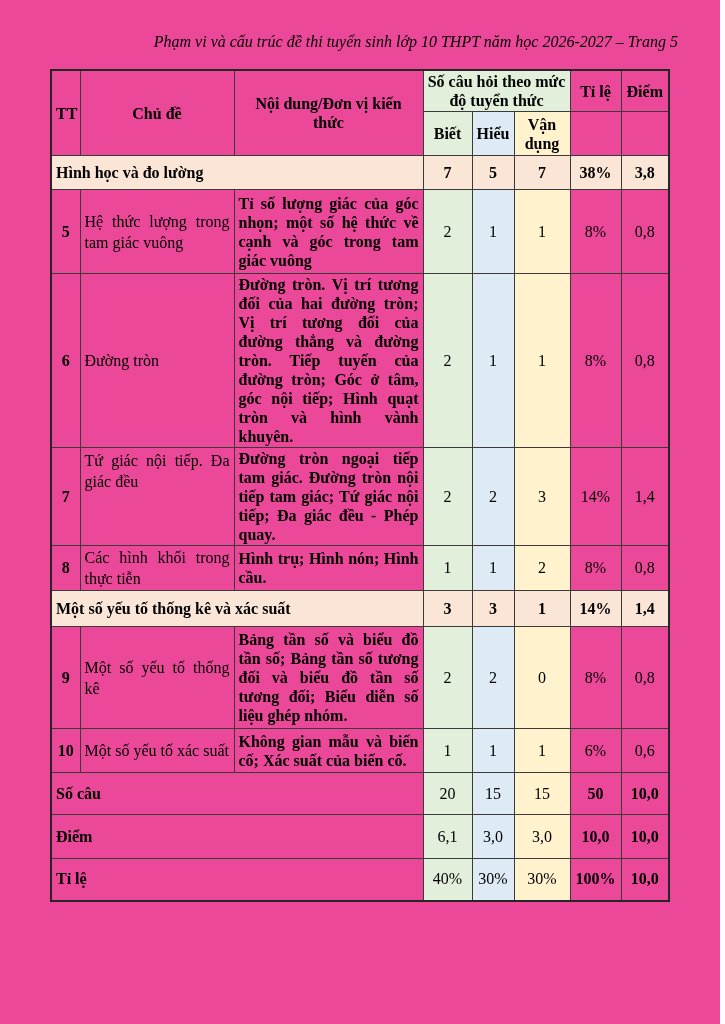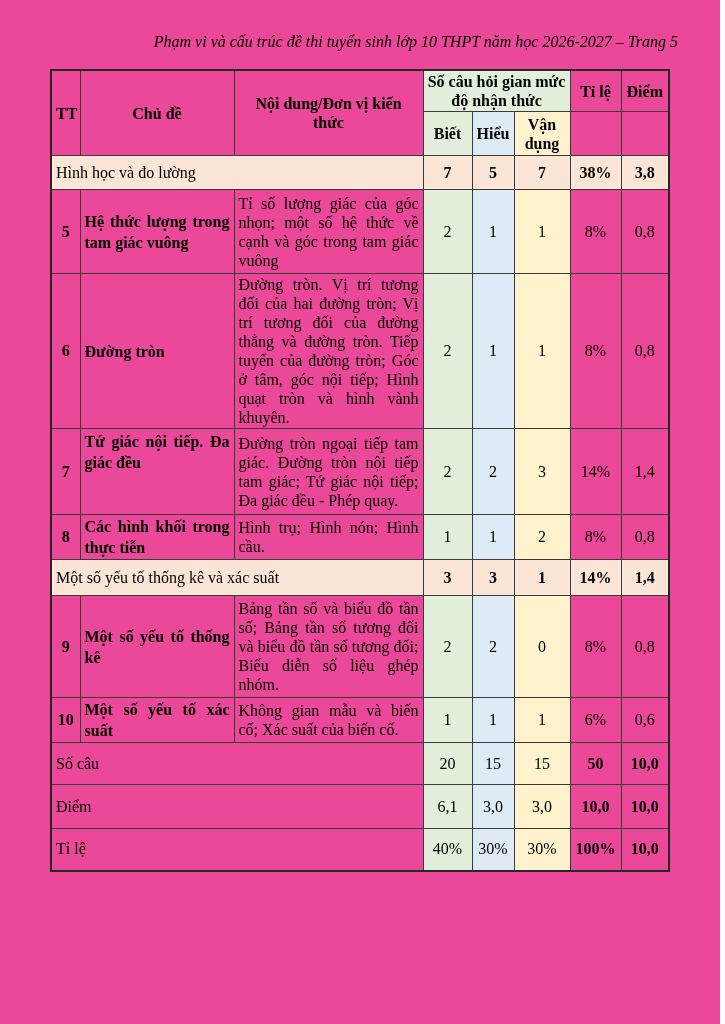--- a/index.html
+++ b/index.html
@@ -33,36 +33,37 @@
     vertical-align: middle;
     overflow: hidden;
   }
   .exam th { font-weight: bold; text-align: center; line-height: 19px; }
   .c-green  { background: #E2EFDA; }
   .c-blue   { background: #DEEAF6; margin-top: 12px; }
   .c-yellow { background: #FFF2CC; margin-left: 32px; }
   .c-peach  { background: #FBE5D6; }
   .tt   { font-weight: bold; text-align: center; font-size: 16px; padding: 1px 1px; }
   .topic {
-    font-weight: bold;
+    font-weight: normal;
     text-align: justify;
     line-height: 21px;
     padding: 1px 3px;
     margin-left: 24px;
   }
   .topic.v-top { vertical-align: top; padding-top: 2px; }
   .content {
     text-align: justify;
     line-height: 19px;
     padding: 1px 4px 1px 5px;
+    font-weight: bold;
   }
   .num { text-align: center; font-size: 17px; }
   .bold { font-weight: bold; }
   .section-title, .footer-label {
-    font-weight: normal;
+    font-weight: bold;
     text-align: left;
     padding-left: 6px;
     font-size: 17px;
   }
   .raise { vertical-align: top; padding-top: 4px; }
 </style>
 </head>
 <body>
 
 <div class="page">
@@ -79,21 +80,21 @@
         <col style="width:56px">
       <col style="width:51px">
         <col style="width:48px">
     </colgroup>
 
     <tbody>
         <tr style="height:38px">
       <th rowspan="2">TT</th>
       <th rowspan="2">Chủ đề</th>
       <th rowspan="2">Nội dung/Đơn vị kiến thức</th>
-      <th colspan="3" class="c-green">Số câu hỏi gian mức độ nhận thức</th>
+      <th colspan="3" class="c-green">Số câu hỏi theo mức độ tuyển thức</th>
       <th>Tỉ lệ</th>
       <th>Điểm</th>
     </tr>
 
     <tr style="height:44px">
       <th class="c-green">Biết</th>
       <th class="c-blue">Hiểu</th>
       <th class="c-yellow">Vận dụng</th>
       <td></td>
       <td></td>

